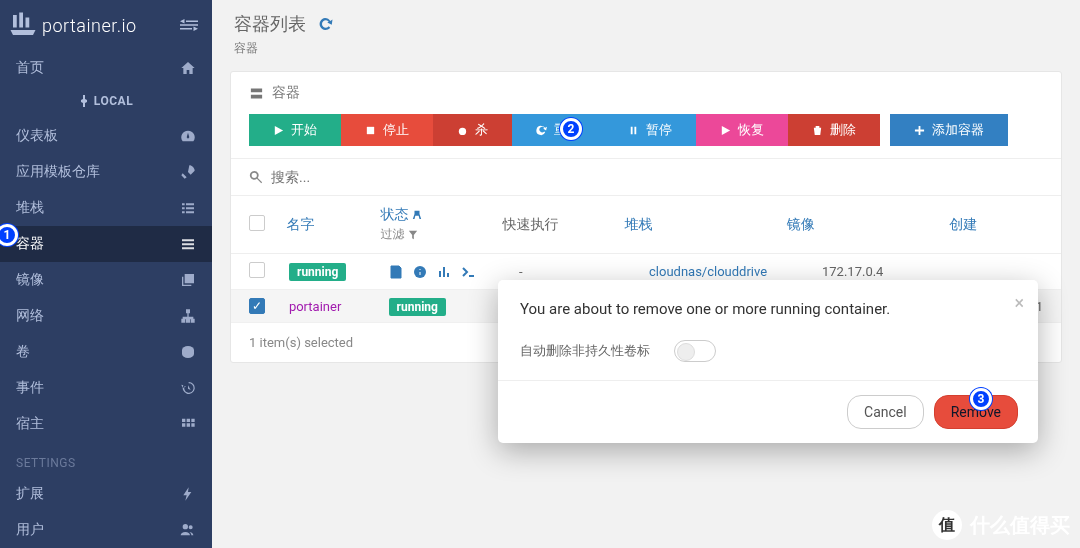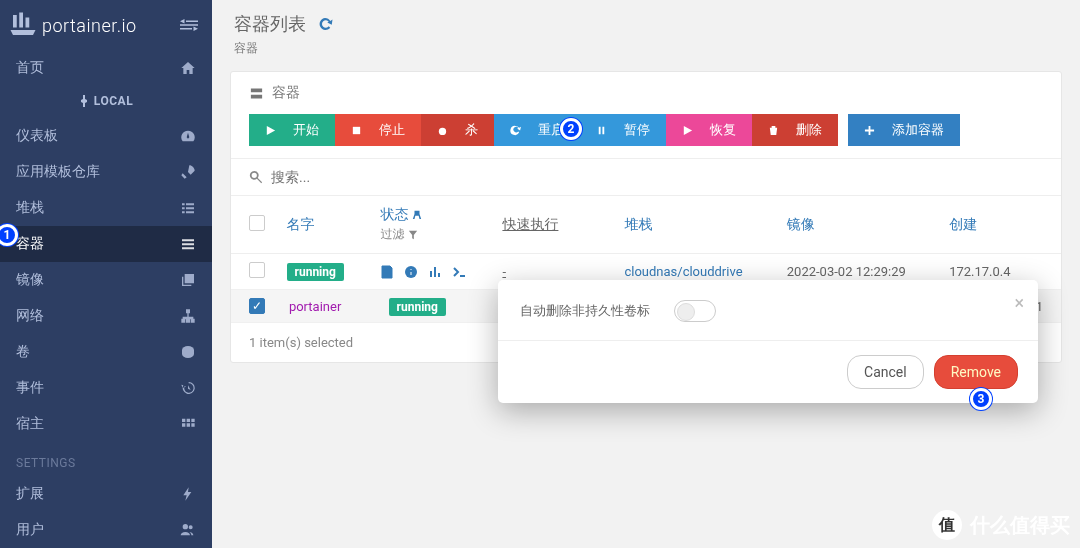--- a/index.html
+++ b/index.html
@@ -18,36 +18,36 @@
 .settings-hdr { padding:14px 16px 6px; font-size:12px; color:#6b7a9b; font-weight:400; letter-spacing:0.5px; }
 .main { position:absolute; left:212px; top:0; right:0; height:548px; padding:0; }
 .page-head { padding:12px 22px 10px; }
 .page-title { font-size:18px; color:#666; display:flex; align-items:center; gap:10px; }
 .page-title svg { width:18px; height:18px; fill:#337ab7; cursor:pointer; }
 .breadcrumb { font-size:12px; color:#777; margin-top:4px; }
 .panel { margin:4px 18px 0; background:#fff; border:1px solid #e6e6e6; border-radius:3px; }
 .panel-head { padding:12px 18px; font-size:14px; color:#767676; display:flex; align-items:center; gap:8px; }
 .panel-head svg { width:15px; height:15px; fill:#767676; }
 .toolbar { display:flex; gap:0; padding:0 18px 12px; }
-.btn { display:inline-flex; align-items:center; gap:17px; padding:7px 16px; font-size:13px; color:#fff; border:none; cursor:pointer; }
+.btn { display:inline-flex; align-items:center; gap:7px; padding:7px 24px; font-size:13px; color:#fff; border:none; cursor:pointer; }
 .btn svg { width:11px; height:11px; fill:#fff; }
 .btn-green { background:#23ae89; }
 .btn-red { background:#e74c3c; }
 .btn-dred { background:#cc3f33; }
 .btn-blue { background:#3498db; }
 .btn-gray { background:#ec4899; }
 .btn-add { background:#3380c2; margin-left:10px; }
 .search-row { border-top:1px solid #eee; padding:10px 18px; display:flex; align-items:center; gap:8px; }
 .search-row svg { width:14px; height:14px; fill:#888; }
 .search-row input { border:none; outline:none; font-size:14px; color:#777; width:300px; }
 .thead { display:flex; align-items:center; border-top:1px solid #eee; border-bottom:1px solid #eee; padding:10px 18px; font-size:14px; color:#337ab7; }
 .th-check { width:40px; }
 .th-name { width:100px; }
 .th-status { width:130px; }
-.th-quick { width:130px; color:#666;text-decoration:underline; }
+.th-quick { width:130px; color:#666; }
 .th-stack { width:173px; }
 .th-image { width:173px; }
 .th-created { width:100px; }
 .status-filter { font-size:12px; color:#888; margin-top:2px; display:flex; align-items:center; gap:4px; }
 .status-filter svg { width:10px; height:10px; fill:#888; }
 .trow { display:flex; align-items:center; padding:8px 18px; font-size:13px; border-bottom:1px solid #f0f0f0; }
 .chk { width:16px; height:16px; border:1px solid #ccc; border-radius:2px; background:#fff; display:inline-flex; align-items:center; justify-content:center; }
 .chk.checked { background:#337ab7; border-color:#337ab7; }
 .chk.checked::after { content:"✓"; color:#fff; font-size:12px; }
 .badge { background:#23ae89; color:#fff; padding:2px 8px; border-radius:2px; font-size:12px; font-weight:700; }
@@ -58,21 +58,21 @@
 .modal { position:absolute; left:498px; top:280px; width:540px; background:#fff; border-radius:5px; box-shadow:0 8px 30px rgba(0,0,0,0.3); }
 .modal-body { padding:20px 22px 18px; }
 .modal-title { font-size:15px; color:#333; margin-bottom:22px; }
 .modal-close { position:absolute; right:14px; top:12px; color:#bbb; font-size:18px; cursor:pointer; }
 .modal-row { display:flex; align-items:center; gap:24px; font-size:13px; color:#666; }
 .toggle { width:42px; height:22px; border:1px solid #ccc; border-radius:11px; background:#fff; position:relative; }
 .toggle::after { content:""; position:absolute; left:2px; top:2px; width:16px; height:16px; border-radius:50%; background:#eee; border:1px solid #ddd; }
 .modal-foot { border-top:1px solid #eee; padding:14px 20px; display:flex; justify-content:flex-end; gap:10px; }
 .mbtn { padding:8px 16px; border-radius:14px; font-size:14px; cursor:pointer; }
 .mbtn-cancel { background:#fff; border:1px solid #ccc; color:#555; }
-.mbtn-remove { background:#e74c3c; border:1px solid #d43f2f; color:#fef9c3; }
+.mbtn-remove { background:#e74c3c; border:1px solid #d43f2f; color:#0f172a; }
 .annot { position:absolute; width:22px; height:22px; border-radius:50%; background:#0040ff; border:3px solid #fff; color:#fff; font-size:12px; font-weight:700; display:flex; align-items:center; justify-content:center; z-index:50; box-shadow:0 0 0 1px #0040ff; }
 .watermark { position:absolute; right:10px; bottom:8px; display:flex; align-items:center; gap:8px; color:#fff; font-size:20px; font-weight:700; z-index:60; }
 .wm-circle { width:30px; height:30px; border-radius:50%; background:#fff; color:#333; display:flex; align-items:center; justify-content:center; font-size:16px; }
 </style>
 </head>
 <body>
 
 <div class="sidebar">
   <div class="logo-row">
     <div class="logo">
@@ -275,21 +275,20 @@
           </svg>
         <svg viewBox="0 0 14 14">
             <path d="M2 12V6h2v6zm4 0V2h2v10zm4 0V8h2v4z"></path>
           </svg>
         <svg viewBox="0 0 14 14">
             <path d="M2 3l4 4-4 4M8 11h5" stroke="#337ab7" stroke-width="2" fill="none"></path>
           </svg>
       </div>
       <div class="th-quick" style="color:#666">-</div>
       <div class="th-stack" style="color:#337ab7">cloudnas/clouddrive</div>
-      <div class="th-image" style="color:#666">2022-03-02 12:29:29</div>
       <div class="th-created" style="color:#666">172.17.0.4</div>
     </div>
 
     <div class="trow" style="background:#f5f5f5">
       <div class="th-check"><span class="chk checked"></span></div>
       <div class="th-name" style="color:#a21caf">portainer</div>
       <div class="th-status"><span class="badge">running</span></div>
       <div class="th-quick"></div>
       <div class="th-stack"></div>
       <div class="th-image"></div>
@@ -297,20 +296,21 @@
     </div>
 
     <div class="footer-sel">1 item(s) selected</div>
   </div>
 </div>
 
 <div class="modal-back"></div>
 <div class="modal">
   <span class="modal-close">×</span>
   <div class="modal-body">
+    <div class="modal-title">You are about to remove one or more running container.</div>
     <div class="modal-row">
       <span>自动删除非持久性卷标</span>
       <span class="toggle"></span>
     </div>
   </div>
   <div class="modal-foot">
     <button class="mbtn mbtn-cancel">Cancel</button>
     <button class="mbtn mbtn-remove">Remove</button>
   </div>
 </div>

